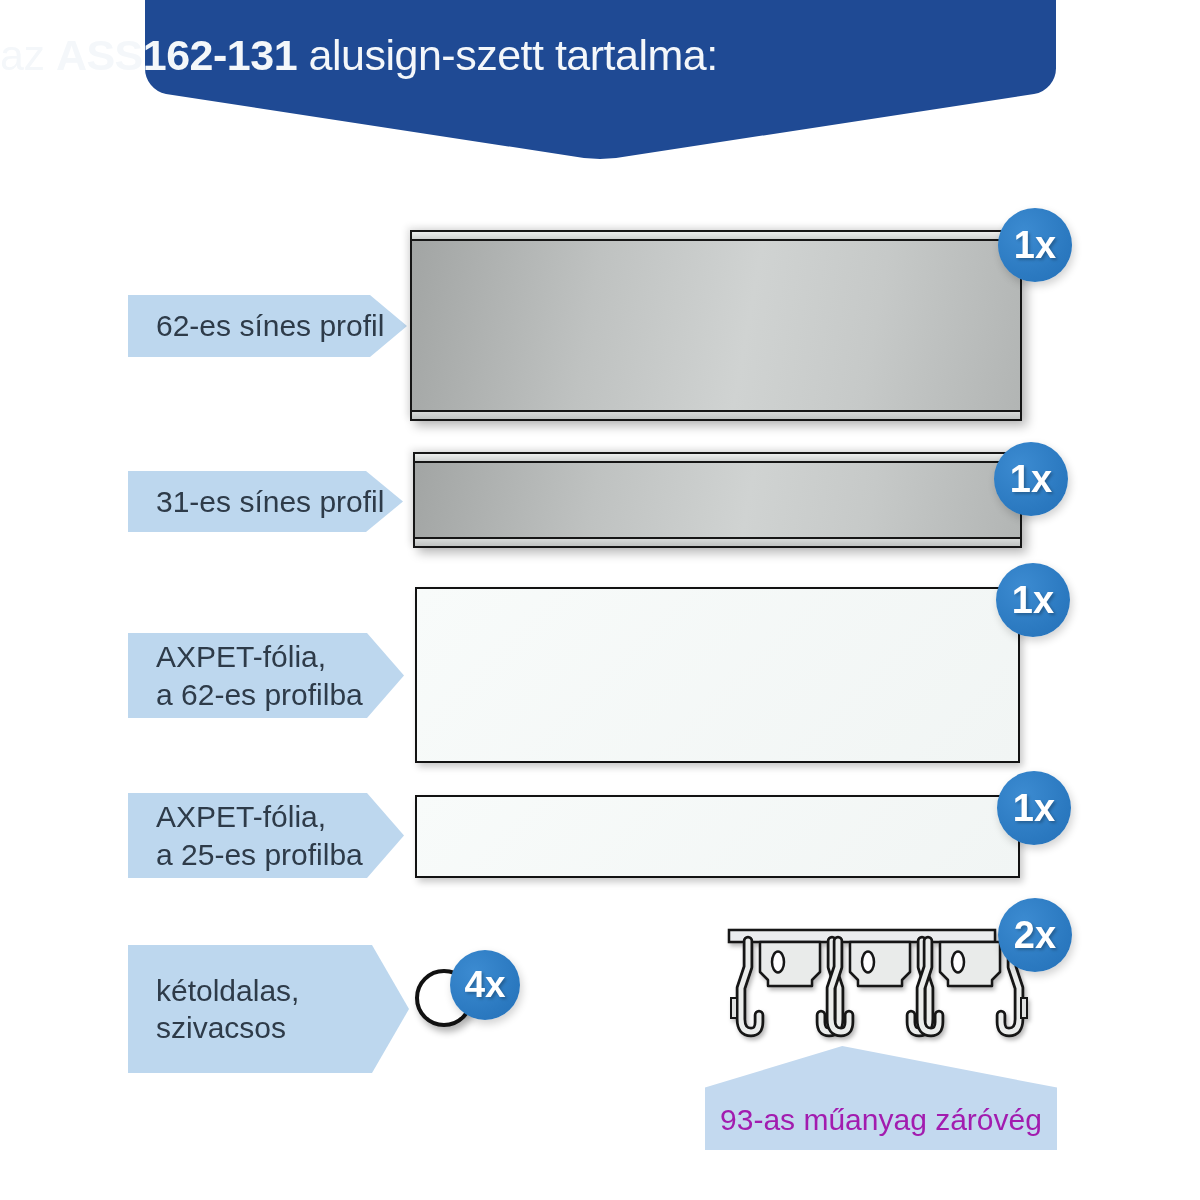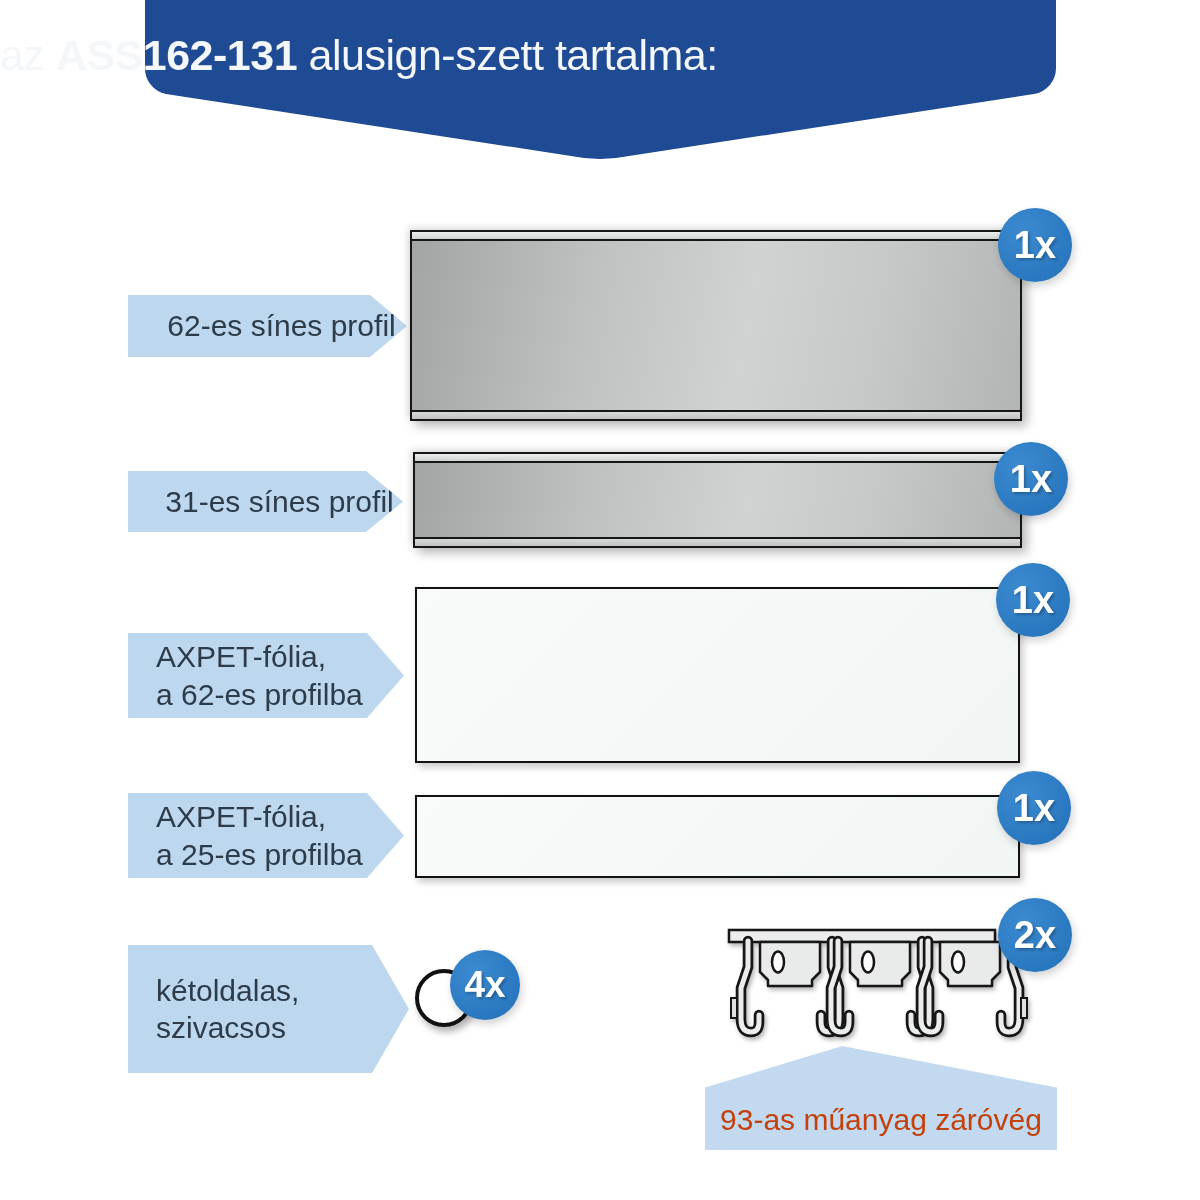--- a/index.html
+++ b/index.html
@@ -17,22 +17,22 @@
   .header-title .bold { font-weight:700; }
 
   
   .tag {
     position:absolute; background:#bdd7ee; color:#2e3b49;
     clip-path:polygon(0 0, calc(100% - 37px) 0, 100% 50%, calc(100% - 37px) 100%, 0 100%);
     display:flex; flex-direction:column; justify-content:center;
     padding-left:28px; box-sizing:border-box; font-size:30px; line-height:38px;
     white-space:nowrap;
   }
-  .tag-1 { left:128px; top:295px; width:279px; height:62px;align-items:center; }
-  .tag-2 { left:128px; top:471px; width:275px; height:61px;text-align:center; }
+  .tag-1 { left:128px; top:295px; width:279px; height:62px; }
+  .tag-2 { left:128px; top:471px; width:275px; height:61px; }
   .tag-3 { left:128px; top:633px; width:276px; height:85px; }
   .tag-4 { left:128px; top:793px; width:276px; height:85px; }
   .tag-5 { left:128px; top:945px; width:281px; height:128px; line-height:37px; }
 
   
   .profile {
     position:absolute; border:2px solid #161616; box-sizing:border-box;
     display:flex; flex-direction:column;
     box-shadow:5px 5px 10px rgba(0,0,0,.28), -3px -3px 7px rgba(0,0,0,.10);
   }
@@ -83,21 +83,21 @@
   .badge-4 { left:997px; top:771px; }
   .badge-5 { left:998px; top:898px; }
   .badge-6 { left:450px; top:950px; width:70px; height:70px; font-size:37px; }
 
   
   .endcap-svg { position:absolute; left:715px; top:922px; overflow:visible; }
 
   
   .peak-banner {
     position:absolute; left:705px; top:1046px; width:352px; height:104px;
-    background:#c3d9ef; color:#c2410c;
+    background:#c3d9ef; color:#a21caf;
     clip-path:polygon(0 40%, 39% 0, 100% 40%, 100% 100%, 0 100%);
     display:flex; align-items:center; justify-content:center;
     padding-top:44px; box-sizing:border-box; font-size:30px; white-space:nowrap;
   }
 </style>
 </head>
 <body>
 
 <div class="stage">
 

